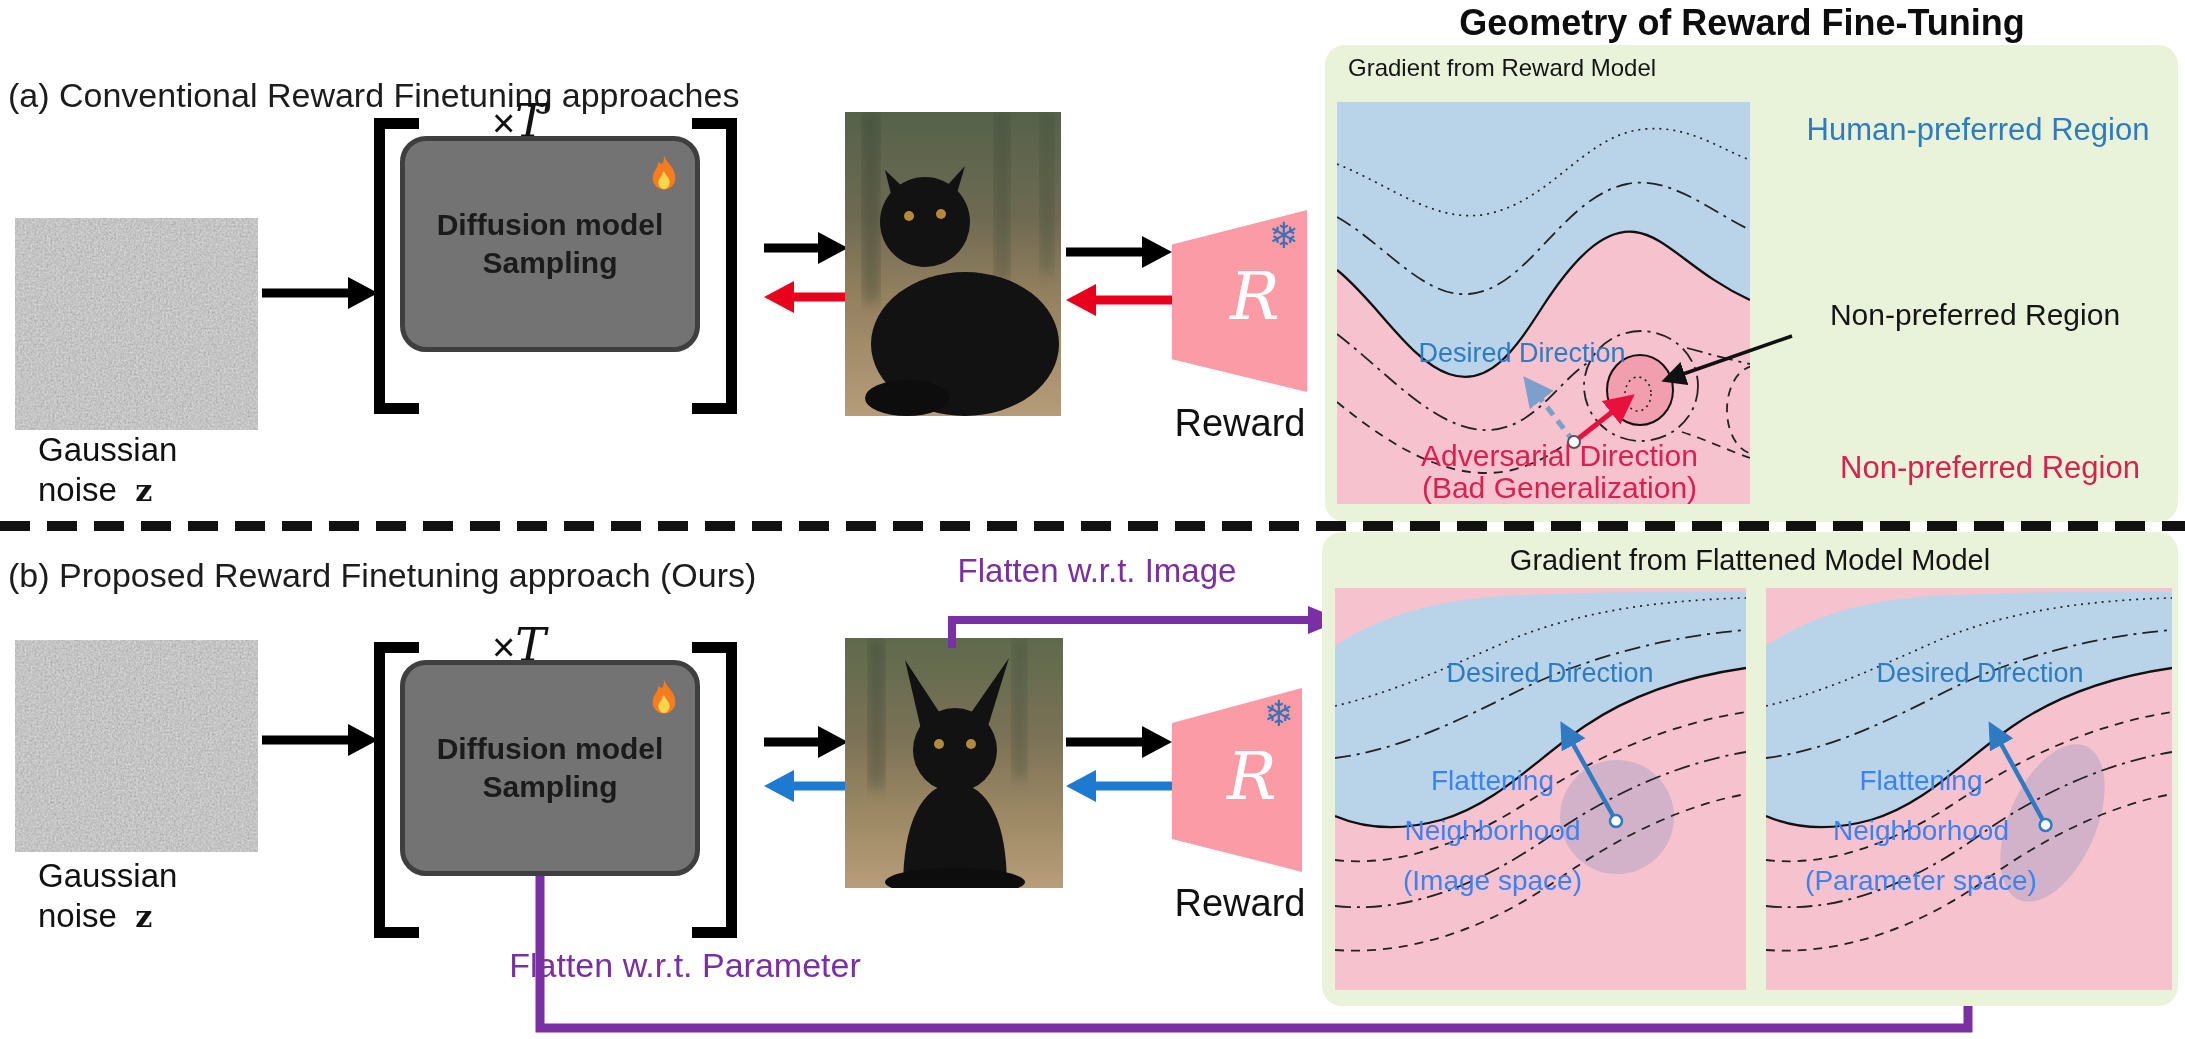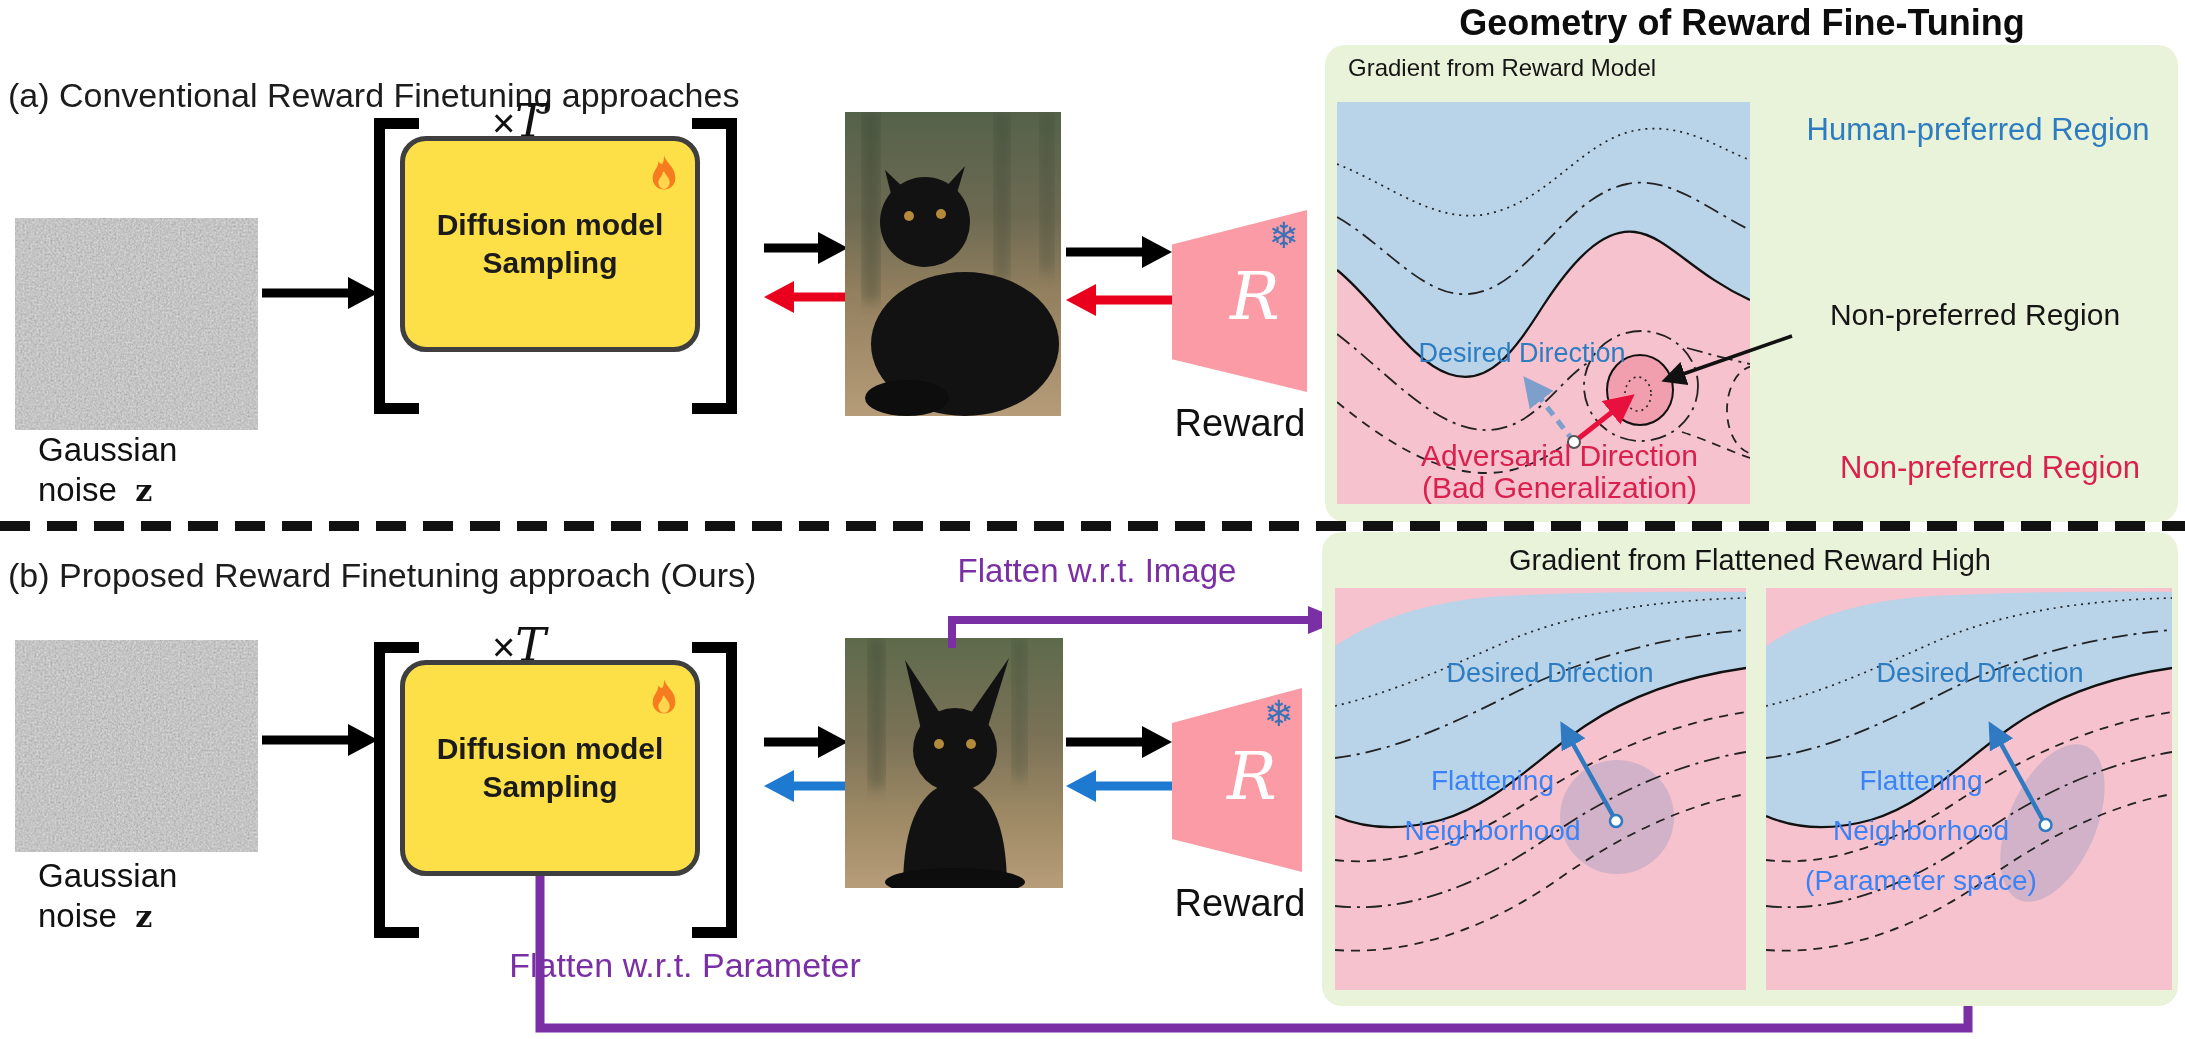--- a/index.html
+++ b/index.html
@@ -6,21 +6,21 @@
   .figure{position:relative;width:2185px;height:1039px;background:#fff;
           font-family:"Liberation Sans",sans-serif;overflow:hidden;color:#1b1b1b;}
   .abs{position:absolute;}
   .row-title{font-size:34px;color:#1c1c1c;white-space:nowrap;}
   .caption{font-size:33px;color:#111;line-height:40px;}
   .zsym{font-family:"DejaVu Serif",serif;font-weight:bold;font-size:30px;}
   .loop{font-size:40px;color:#111;white-space:nowrap;}
   .loop .lvar{font-family:"DejaVu Serif",serif;font-style:italic;font-size:46px;}
   .bracket-l{width:34px;height:274px;border-left:11px solid #000;border-top:11px solid #000;border-bottom:11px solid #000;}
   .bracket-r{width:34px;height:274px;border-right:11px solid #000;border-top:11px solid #000;border-bottom:11px solid #000;}
-  .dbox{background:#fde047;border:5px solid #3f3f3f;border-radius:26px;
+  .dbox{background:#737373;border:5px solid #3f3f3f;border-radius:26px;
         display:flex;flex-direction:column;justify-content:center;align-items:center;
         font-size:30px;font-weight:bold;color:#1b1b1b;line-height:38px;text-align:center;}
   .trap{background:#fa9ba5;clip-path:polygon(0 19%,100% 0,100% 100%,0 82%);}
   .rletter{font-family:"DejaVu Serif",serif;font-style:italic;color:#fff;font-size:66px;}
   .snow{color:#3a72b8;font-size:36px;line-height:36px;}
   .reward-label{font-size:38px;color:#111;text-align:center;}
   .purple-t{color:#7b2fa5;}
   .gpanel{background:#e9f3da;border-radius:20px;}
   .main-title{font-size:36px;font-weight:bold;color:#0d0d0d;text-align:center;white-space:nowrap;}
   .gheader{font-size:24px;color:#151515;white-space:nowrap;}
@@ -269,21 +269,21 @@
     <polygon points="364,6 398,20 364,34" fill="#7b2fa5"></polygon>
   </svg>
 
   <div class="abs flat-par purple-t" style="left:455px;top:930px;width:460px;">Flatten w.r.t. Parameter</div>
   <svg class="abs" style="left:532px;top:872px;" width="1460" height="167">
     <path d="M8,4 L8,156 L1436,156 L1436,130" fill="none" stroke="#7b2fa5" stroke-width="9"></path>
     <polygon points="1419,134 1436,102 1453,134" fill="#7b2fa5"></polygon>
   </svg>
 
   <div class="abs gpanel" style="left:1322px;top:532px;width:856px;height:474px;"></div>
-  <div class="abs gheader-c" style="left:1370px;top:544px;width:760px;">Gradient from Flattened Reward High</div>
+  <div class="abs gheader-c" style="left:1370px;top:544px;width:760px;">Gradient from Flattened Model Model</div>
 
   <svg class="abs" style="left:1335px;top:588px;" width="411" height="402" viewBox="0 0 411 402">
     <defs>
         <marker id="mkBlL" viewBox="0 0 10 10" refX="8" refY="5" markerWidth="6" markerHeight="6" orient="auto-start-reverse">
           <path d="M0,0 L10,5 L0,10 z" fill="#2f7ac0"></path>
         </marker>
       </defs>
     <rect width="411" height="402" fill="#f6c2cd"></rect>
     <path d="M0,58 C48,26 105,12 168,8 C250,4 330,3 411,4 L411,80 C355,88 300,104 250,138 C200,172 162,216 106,232 C62,244 28,240 0,228 Z" fill="#b9d3e9"></path>
     <path d="M0,118 C60,104 120,76 180,50 C250,22 330,12 411,10" fill="none" stroke="#222" stroke-width="1.7" stroke-dasharray="2 5"></path>
@@ -293,20 +293,21 @@
     <circle cx="282" cy="229" r="57" fill="#b3a6c5" opacity="0.55"></circle>
     <path d="M0,318 C75,326 150,294 215,248 C280,202 350,174 411,164" fill="none" stroke="#222" stroke-width="1.8" stroke-dasharray="16 6 3 6"></path>
     <path d="M0,362 C80,368 160,336 225,290 C290,244 355,216 411,206" fill="none" stroke="#222" stroke-width="1.8" stroke-dasharray="9 7"></path>
     <line x1="281" y1="233" x2="228" y2="138" stroke="#2f7ac0" stroke-width="4.5" marker-end="url(#mkBlL)"></line>
     <circle cx="281" cy="233" r="6" fill="#fff" stroke="#2f7ac0" stroke-width="2.5"></circle>
   </svg>
   <div class="abs dd blue-t" style="left:1420px;top:658px;width:260px;">Desired Direction</div>
   <div class="abs nb" style="left:1355px;top:756px;width:275px;">
     <div>Flattening</div>
     <div>Neighborhood</div>
+    <div>(Image space)</div>
   </div>
 
   <svg class="abs" style="left:1766px;top:588px;" width="406" height="402" viewBox="0 0 411 402" preserveAspectRatio="none">
     <defs>
         <marker id="mkBlR" viewBox="0 0 10 10" refX="8" refY="5" markerWidth="6" markerHeight="6" orient="auto-start-reverse">
           <path d="M0,0 L10,5 L0,10 z" fill="#2f7ac0"></path>
         </marker>
       </defs>
     <rect width="411" height="402" fill="#f6c2cd"></rect>
     <path d="M0,58 C48,26 105,12 168,8 C250,4 330,3 411,4 L411,80 C355,88 300,104 250,138 C200,172 162,216 106,232 C62,244 28,240 0,228 Z" fill="#b9d3e9"></path>

